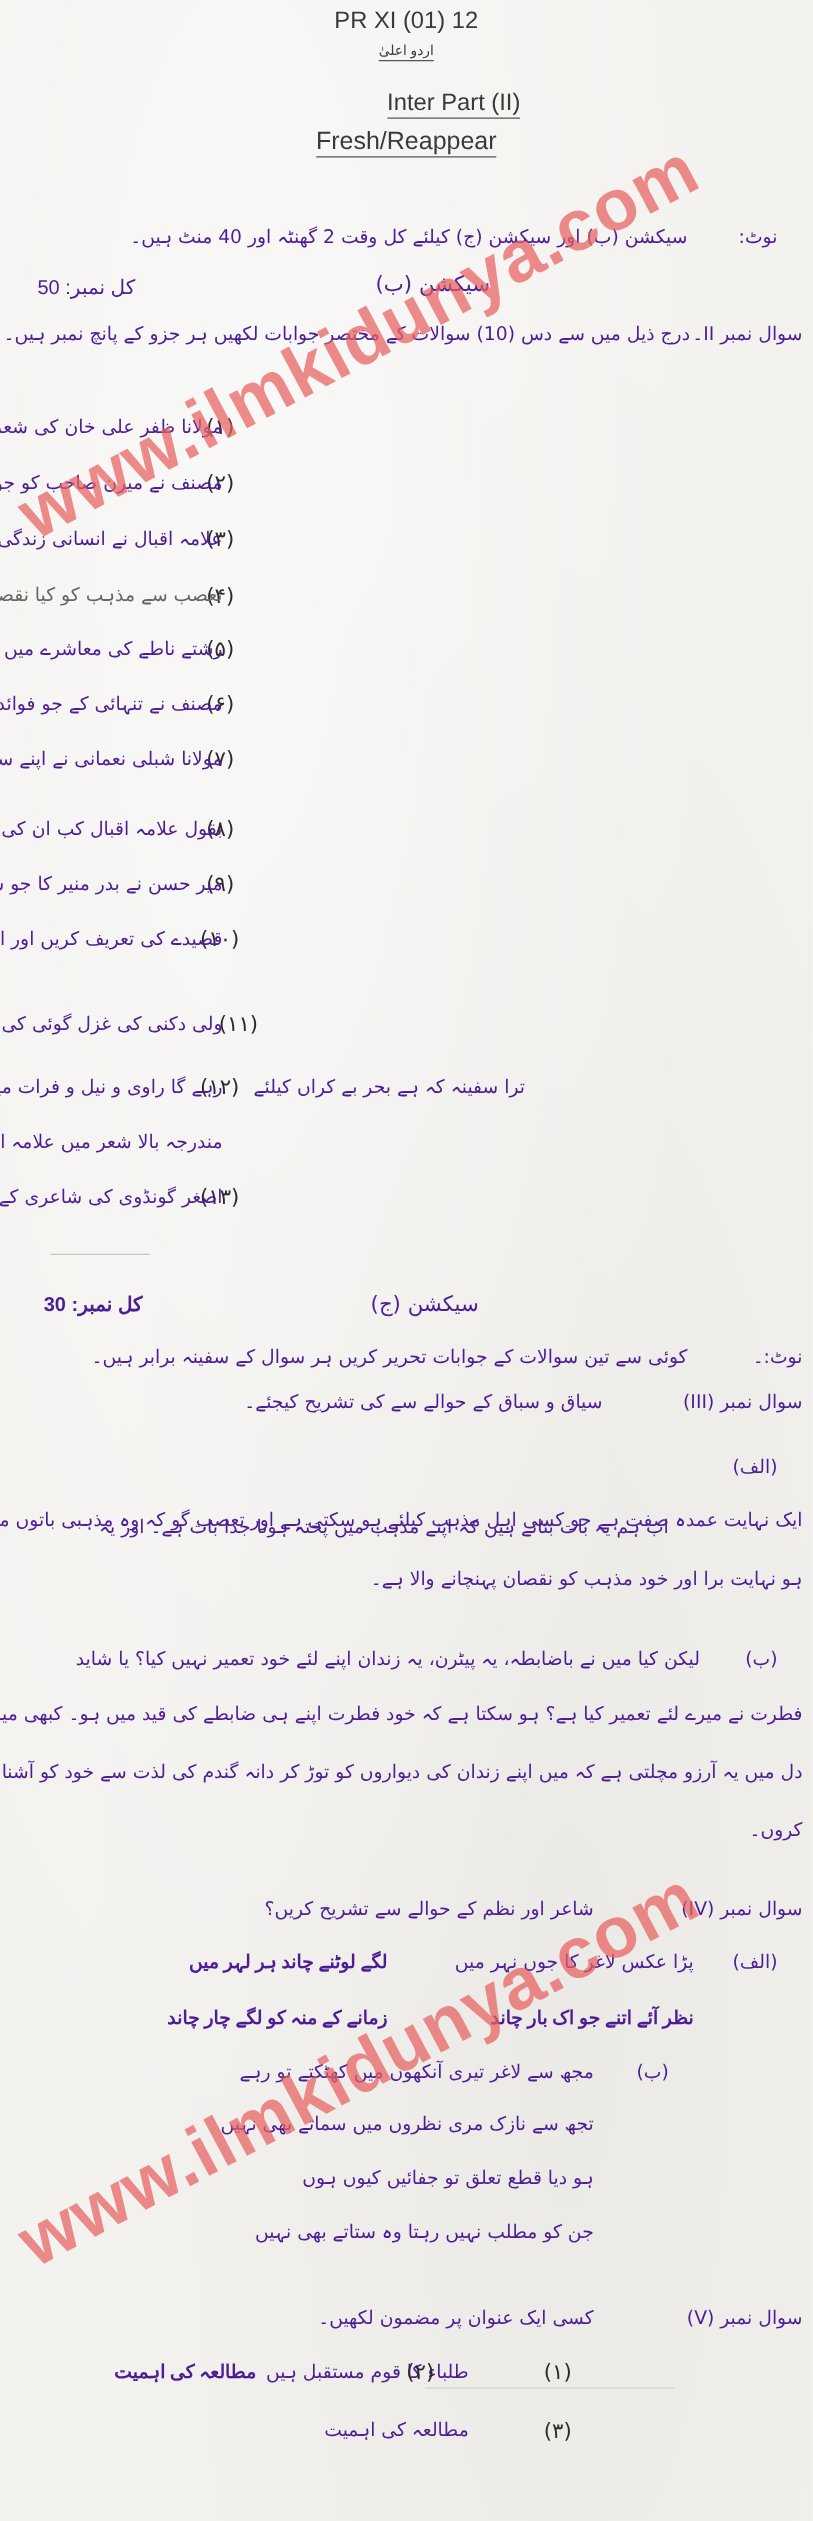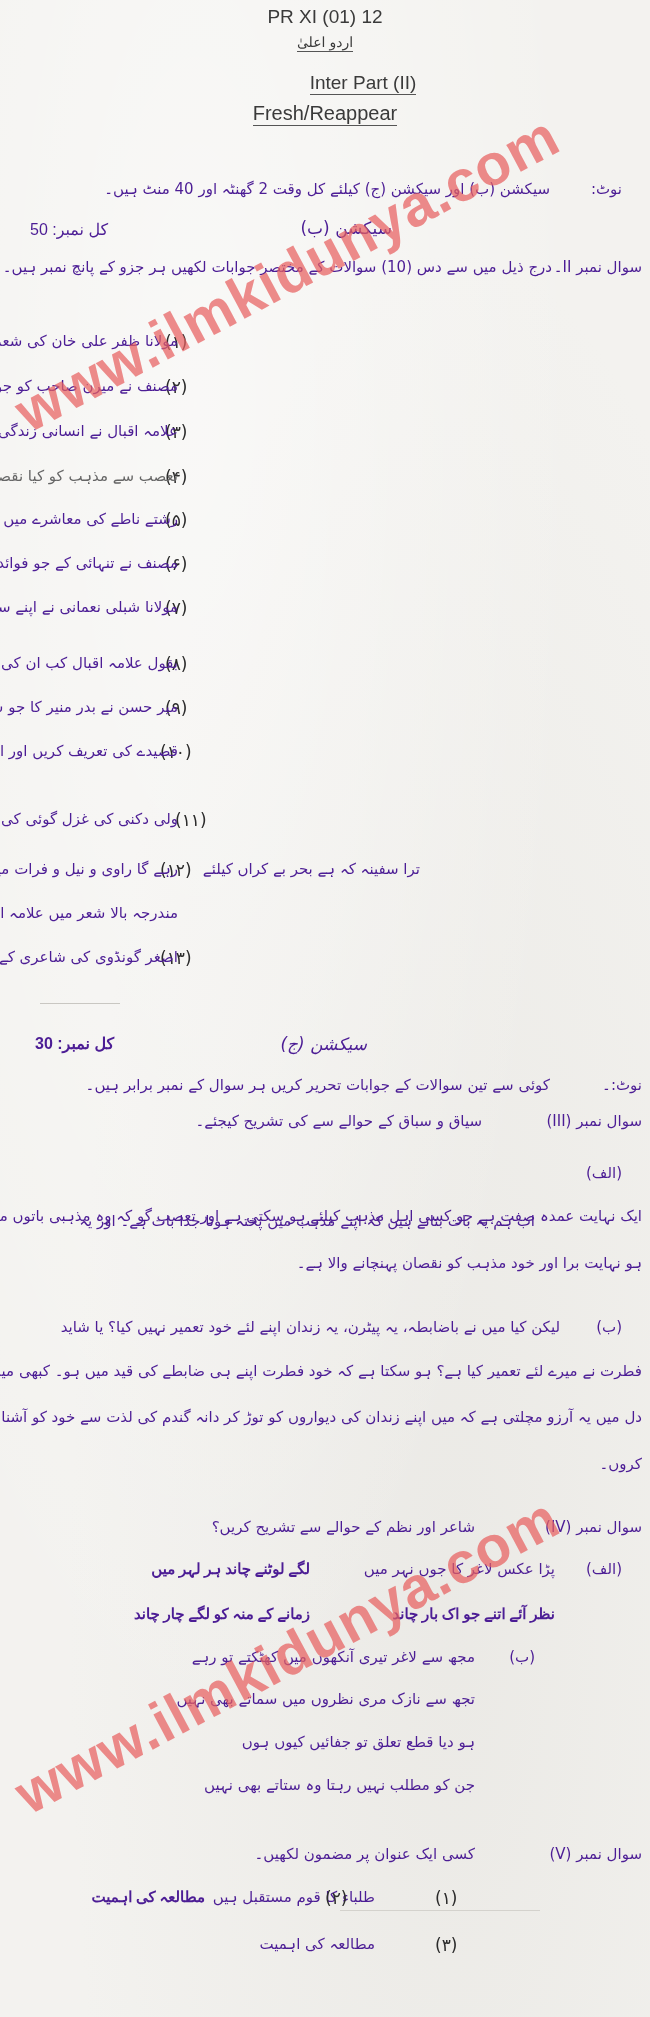--- a/index.html
+++ b/index.html
@@ -15,21 +15,21 @@
     background:
       radial-gradient(ellipse at 30% 20%, rgba(255,255,255,0.5), rgba(0,0,0,0) 60%),
       radial-gradient(ellipse at 70% 80%, rgba(220,218,212,0.35), rgba(0,0,0,0) 60%),
       #f3f2ef;
   }
   .center-en {
     position: absolute; left: 0; width: 650px; text-align: center;
     font-family: "Liberation Sans", sans-serif; color: #3a3a3a;
   }
   .hdr-code { top: 6px; font-size: 19px; }
-  .hdr-urdu { top: 34px; font-size: 14px; direction: rtl; }
+  .hdr-urdu { top: 34px; font-size: 11px; direction: rtl; }
   .hdr-urdu span, .hdr-part span, .hdr-fresh span { border-bottom: 1px solid #555; padding-bottom: 1px; }
   .hdr-part { top: 72px; font-size: 19px; padding-left: 38px; }
   .hdr-fresh { top: 102px; font-size: 20px; }
 
   .rtl {
     position: absolute; direction: rtl; text-align: right;
     font-family: "DejaVu Sans", sans-serif; color: #4c1d95;
     white-space: nowrap;
   }
   .num {
@@ -105,25 +105,25 @@
 <div class="num" style="left:160px; top:860px;">(۱۲)</div>
 <div class="rtl q-text" style="right:230px; top:860px;">ترا سفینہ کہ ہے بحر بے کراں کیلئے</div>
 <div class="rtl q-text" style="right:472px; top:860px;">رہے گا راوی و نیل و فرات میں کب تک</div>
 <div class="rtl q-text" style="right:472px; top:904px;">مندرجہ بالا شعر میں علامہ اقبال کے افکار پر روشنی ڈالیے۔</div>
 
 <div class="num" style="left:160px; top:948px;">(۱۳)</div>
 <div class="rtl q-text" style="right:472px; top:948px;">اصغر گونڈوی کی شاعری کے متعلق ابوالکلام آزاد نے کیا فرمایا؟</div>
 
 <div class="rule" style="left:40px; top:1003px; width:80px;"></div>
 
-<div class="rtl section-title" style="right:283px; top:1034px;font-style:italic;">سیکشن (ج)</div>
+<div class="rtl section-title" style="right:267px; top:1034px;">سیکشن (ج)</div>
 <div class="rtl marks bold" style="left:35px; top:1034px;">کل نمبر: 30</div>
 
 <div class="rtl q-text" style="right:8px; top:1076px;">نوٹ:۔</div>
-<div class="rtl q-text" style="right:100px; top:1076px;">کوئی سے تین سوالات کے جوابات تحریر کریں ہر سوال کے نمبر برابر ہیں۔</div>
+<div class="rtl q-text" style="right:100px; top:1076px;">کوئی سے تین سوالات کے جوابات تحریر کریں ہر سوال کے سفینہ برابر ہیں۔</div>
 
 <div class="rtl q-text" style="right:8px; top:1112px;">سوال نمبر (III)</div>
 <div class="rtl q-text" style="right:168px; top:1112px;">سیاق و سباق کے حوالے سے کی تشریح کیجئے۔</div>
 
 <div class="rtl q-text" style="right:28px; top:1164px;">(الف)</div>
 <div class="rtl q-text" style="right:115px; top:1212px;">اب ہم یہ بات بتاتے ہیں کہ اپنے مذہب میں پختہ ہونا جدا بات ہے۔ اور یہ</div>
 <div class="rtl q-text" style="right:8px; top:1207px;">ایک نہایت عمدہ صفت ہے جو کسی اہل مذہب کیلئے ہو سکتی ہے اور تعصب گو کہ وہ مذہبی باتوں میں کیوں نہ</div>
 <div class="rtl q-text" style="right:8px; top:1254px;">ہو نہایت برا اور خود مذہب کو نقصان پہنچانے والا ہے۔</div>
 
 <div class="rtl q-text" style="right:28px; top:1318px;">(ب)</div>

